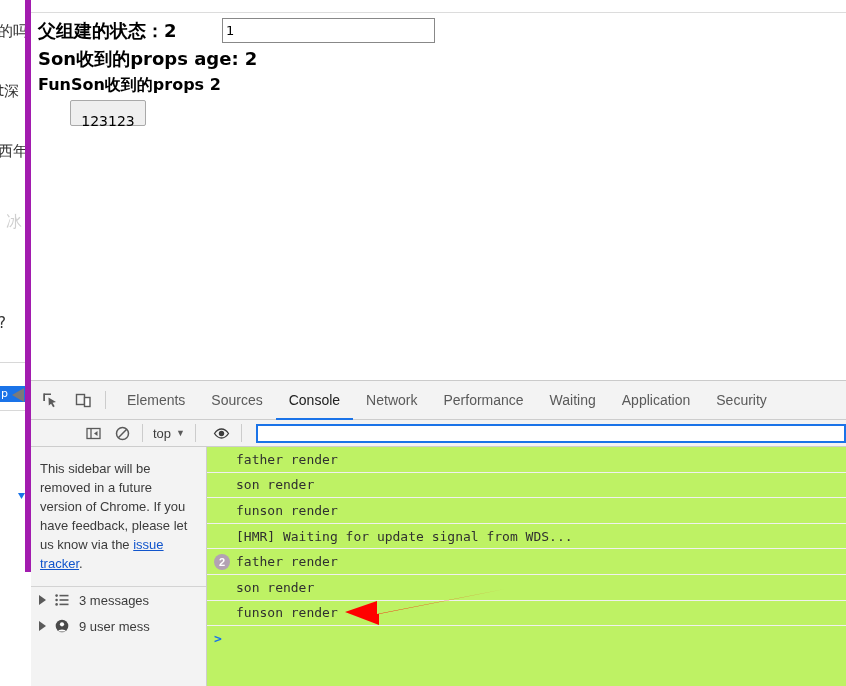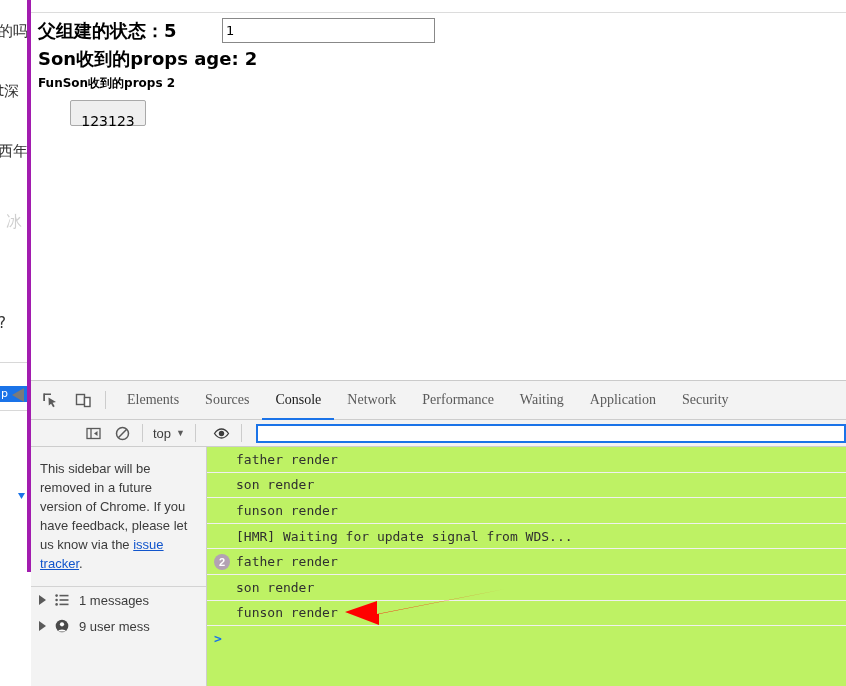--- a/index.html
+++ b/index.html
@@ -16,21 +16,21 @@
     background: #ffffff;
   }
 
   
   .left-sliver {
     position: absolute;
     left: 0; top: 0;
     width: 31px; height: 572px;
     background: #ffffff;
     overflow: hidden;
-    border-right: 4px solid #a21caf;
+    border-right: 6px solid #a21caf;
     text-align: right;
   }
   .sliver-text {
     position: absolute;
     font-family: "DejaVu Sans", sans-serif;
     font-size: 15px;
     color: #333333;
     white-space: nowrap;
     left: -2px;
   }
@@ -86,21 +86,21 @@
   }
   .app-line {
     position: absolute;
     font-family: "DejaVu Sans", sans-serif;
     font-weight: 700;
     color: #000000;
     white-space: nowrap;
   }
   #line-father { left: 7px; top: 19px; font-size: 18px; }
   #line-son    { left: 7px; top: 47px; font-size: 18px; }
-  #line-funson { left: 7px; top: 75px; font-size: 12px; }
+  #line-funson { left: 7px; top: 75px; font-size: 16px; }
 
   .age-input {
     position: absolute;
     left: 191px; top: 18px;
     width: 213px; height: 25px;
     border: 1px solid #888888;
     background: #ffffff;
     font-family: "DejaVu Sans", sans-serif;
     font-size: 13px;
     color: #000000;
@@ -146,21 +146,21 @@
   }
   .dt-sep {
     width: 1px; height: 18px;
     background: #cccccc;
     margin: 0 8px;
   }
   .dt-tab {
     height: 39px;
     padding: 0 13px;
     display: flex; align-items: center;
-    font-family: Liberation Serif, serif;
+    font-family: Liberation Sans, sans-serif;
     font-size: 14px;
     color: #5a5a5a;
     cursor: pointer;
     position: relative;
   }
   .dt-tab.active { color: #202020; }
   .dt-tab.active::after {
     content: "";
     position: absolute;
     left: 0; right: 0; bottom: 0;
@@ -333,21 +333,21 @@
     <div class="sliver-blue"></div>
     <div class="sliver-blue-label">p</div>
     <div class="sliver-cursor"></div>
     <div class="sliver-rule" style="top:410px;"></div>
     <div class="sliver-blue-dot"></div>
   </div>
 
   <div class="page-area">
     <div class="page-topline"></div>
 
-    <div class="app-line" id="line-father">父组建的状态：5</div>
+    <div class="app-line" id="line-father">父组建的状态：2</div>
     <input class="age-input" type="text" value="1" style="">
 
     <div class="app-line" id="line-son">Son收到的props age: 2</div>
     <div class="app-line" id="line-funson">FunSon收到的props 2</div>
 
     <button class="native-button">123123</button>
   </div>
 
   <div class="devtools">
 
@@ -420,21 +420,21 @@
           <span class="row-icon">
             <svg width="14" height="12" viewBox="0 0 14 12">
               <circle cx="1.6" cy="1.6" r="1.3" fill="#5a5a5a"></circle>
               <rect x="4.5" y="0.8" width="9" height="1.6" fill="#5a5a5a"></rect>
               <circle cx="1.6" cy="6" r="1.3" fill="#5a5a5a"></circle>
               <rect x="4.5" y="5.2" width="9" height="1.6" fill="#5a5a5a"></rect>
               <circle cx="1.6" cy="10.4" r="1.3" fill="#5a5a5a"></circle>
               <rect x="4.5" y="9.6" width="9" height="1.6" fill="#5a5a5a"></rect>
             </svg>
           </span>
-          <span>1 messages</span>
+          <span>3 messages</span>
         </div>
 
         <div class="sidebar-row">
           <span class="tri"></span>
           <span class="row-icon">
             <svg width="14" height="14" viewBox="0 0 14 14">
               <circle cx="7" cy="7" r="6.3" fill="#4a4a4a"></circle>
               <circle cx="7" cy="5.3" r="2.1" fill="#ffffff"></circle>
               <path d="M2.8 12.5 C3.4 9.8 10.6 9.8 11.2 12.5 Z" fill="#ffffff"></path>
             </svg>

